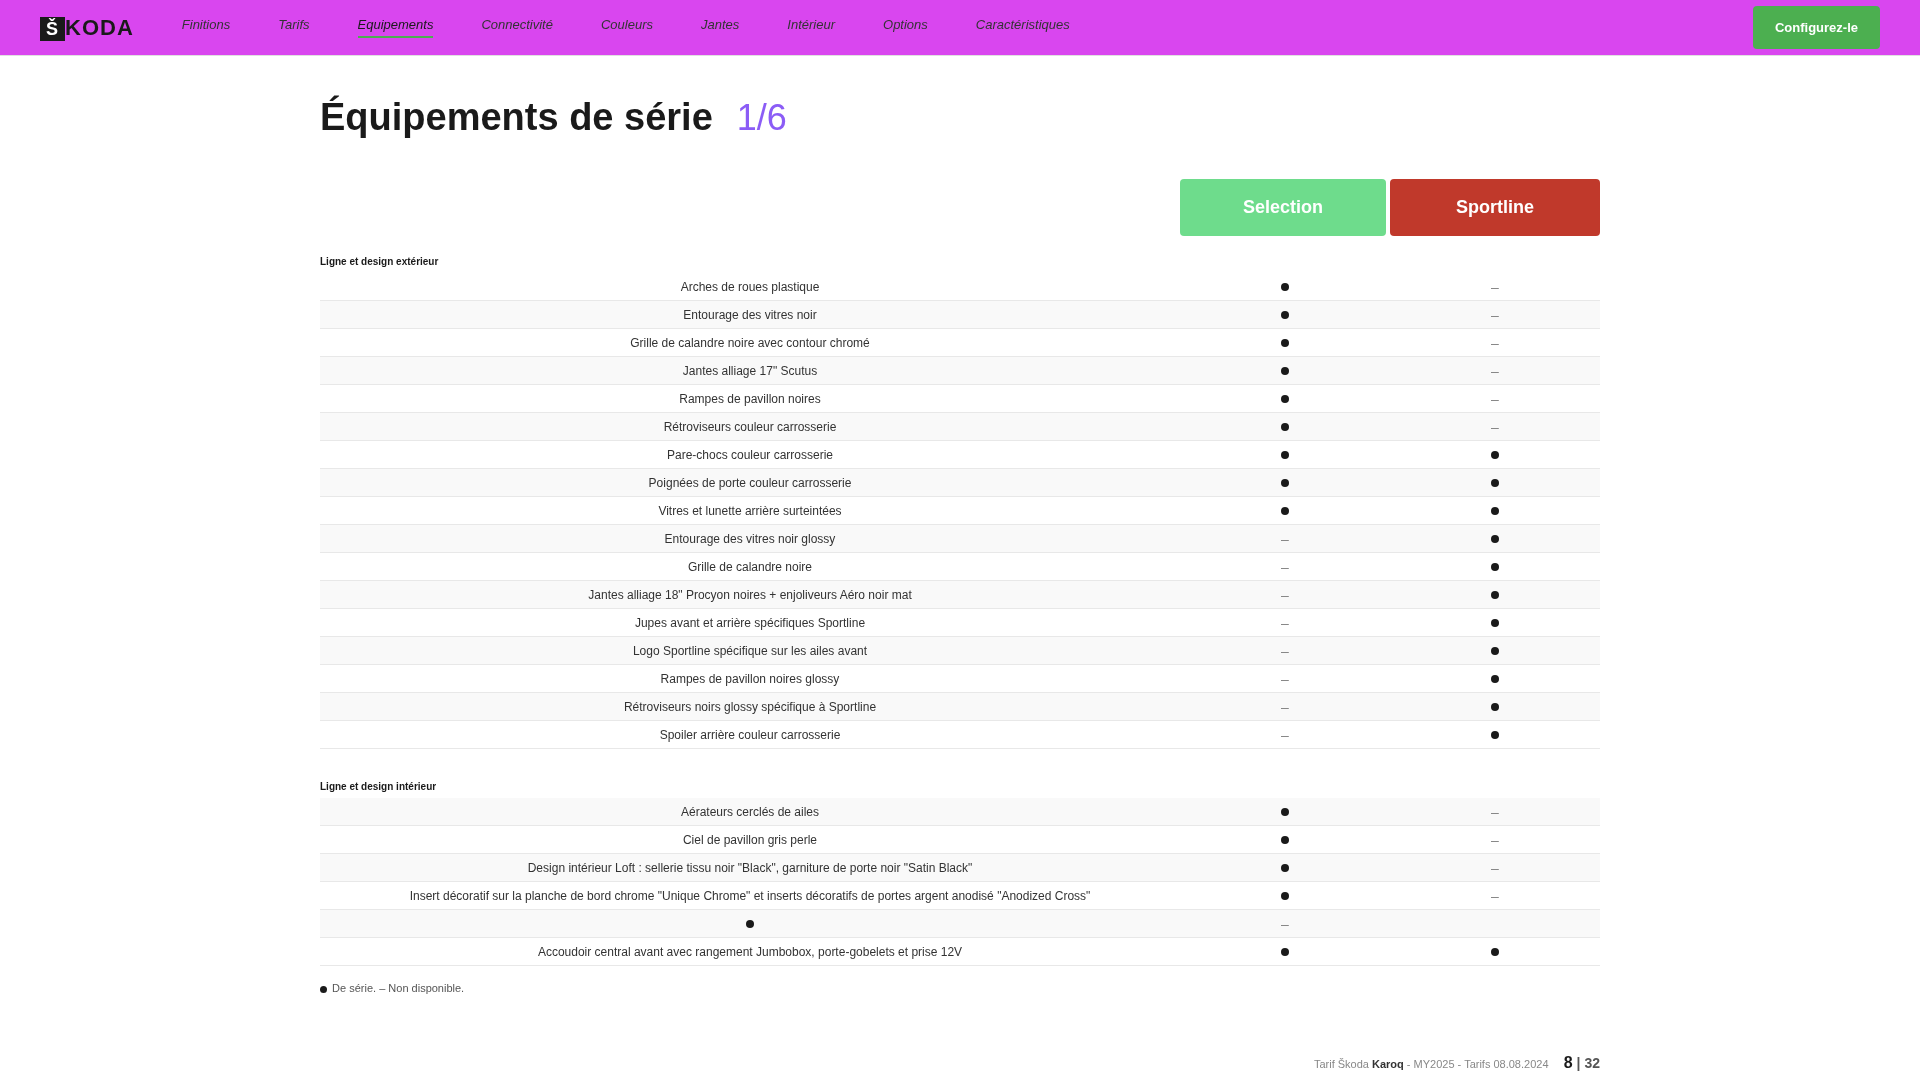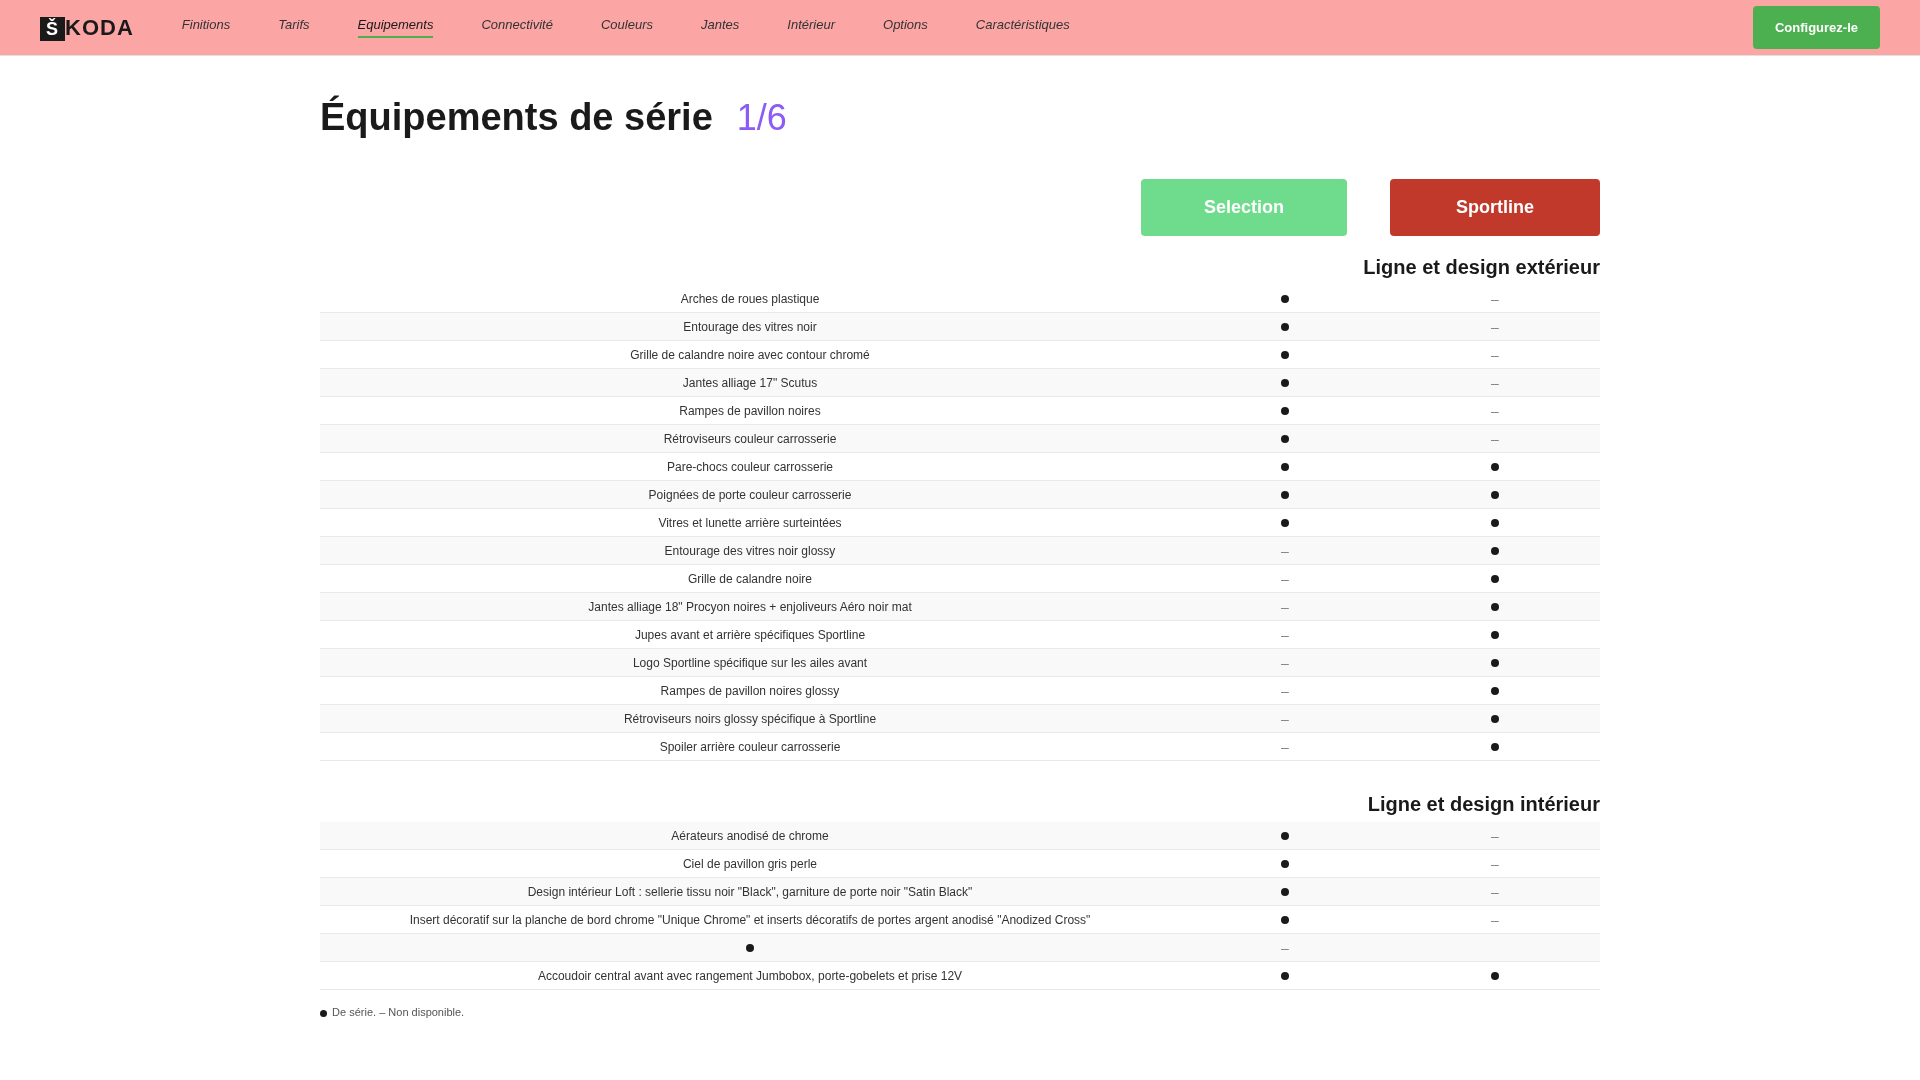--- a/index.html
+++ b/index.html
@@ -8,21 +8,21 @@
       background: #fff;
       color: #1a1a1a;
       font-size: 13px;
     }
     nav {
       display: flex;
       align-items: center;
       padding: 0 40px;
       height: 56px;
       border-bottom: 1px solid #e0e0e0;
-      background: #fca5a5;
+      background: #d946ef;
     }
     .nav-logo {
       font-weight: 900;
       font-size: 22px;
       color: #1a1a1a;
       margin-right: 48px;
       letter-spacing: 1px;
     }
     .nav-logo span {
       background: #1a1a1a;
@@ -76,46 +76,44 @@
       font-weight: 400;
       color: #8b5cf6;
     }
     .table-container {
       width: 100%;
     }
     .column-headers {
       display: grid;
       grid-template-columns: 1fr 210px 210px;
       margin-bottom: 8px;
-      gap: 39px;
     }
     .col-header-empty {}
     .col-header {
       display: flex;
       align-items: center;
       justify-content: center;
       padding: 18px 20px;
       font-size: 18px;
       font-weight: 700;
       color: #fff;
       border-radius: 4px;
     }
     .col-header-selection {
       background: #6edc8c;
       margin-right: 4px;
     }
     .col-header-sportline {
       background: #c0392b;
     }
     .section-header {
-      font-size: 20px;
+      font-size: 10px;
       font-weight: 800;
       padding: 12px 0 6px 0;
       color: #1a1a1a;
-      text-align: right;
     }
     .feature-row {
       display: grid;
       grid-template-columns: 1fr 210px 210px;
       border-bottom: 1px solid #e8e8e8;
       min-height: 28px;
       align-items: center;
     }
     .feature-row:nth-child(even) {
       background: #f9f9f9;
@@ -370,21 +368,21 @@
       <div class="feature-cell">
           <span class="dot"></span>
         </div>
     </div>
 
     <div class="section-spacer"></div>
 
     <div class="section-header">Ligne et design intérieur</div>
 
     <div class="feature-row">
-      <div class="feature-name">Aérateurs anodisé de chrome</div>
+      <div class="feature-name">Aérateurs cerclés de ailes</div>
       <div class="feature-cell">
           <span class="dot"></span>
         </div>
       <div class="feature-cell">
           <span class="dash">–</span>
         </div>
     </div>
     <div class="feature-row">
       <div class="feature-name">Ciel de pavillon gris perle</div>
       <div class="feature-cell">

